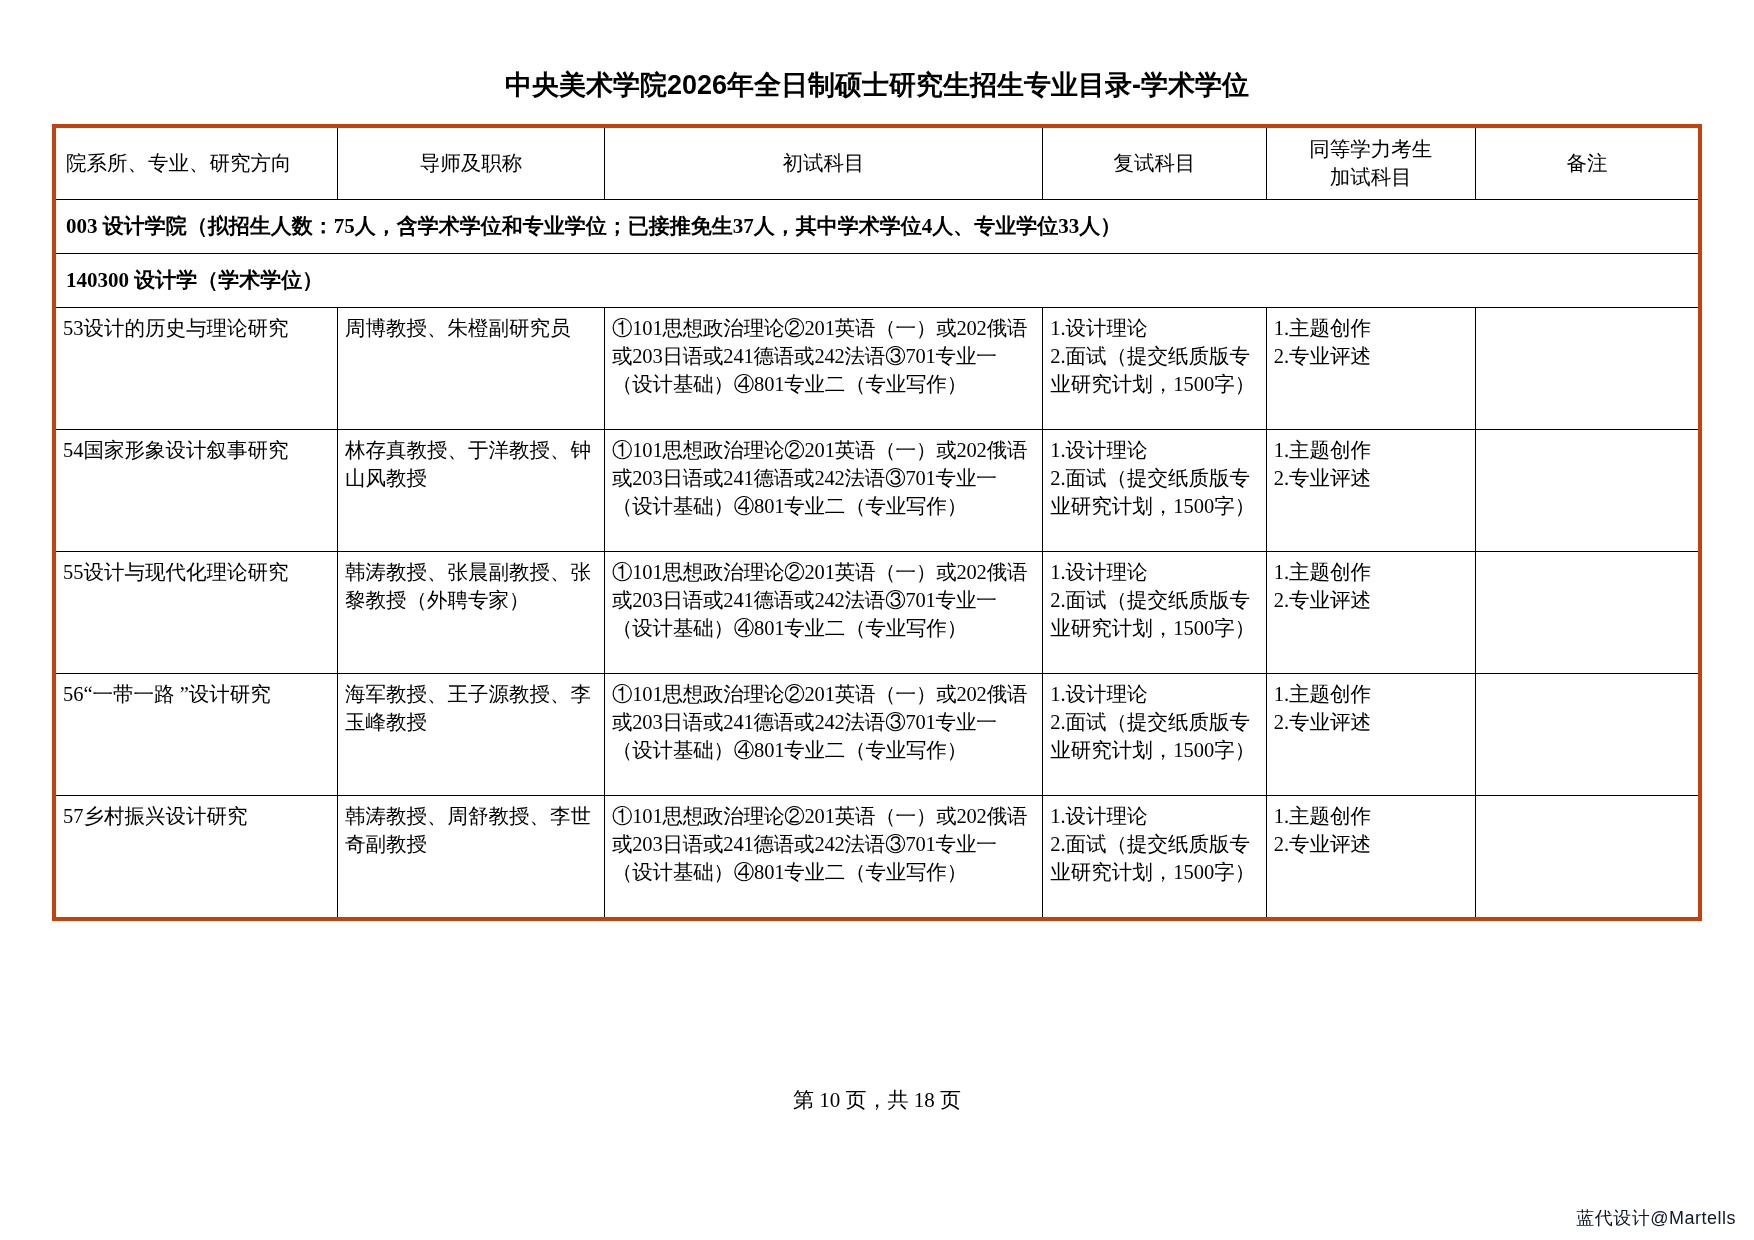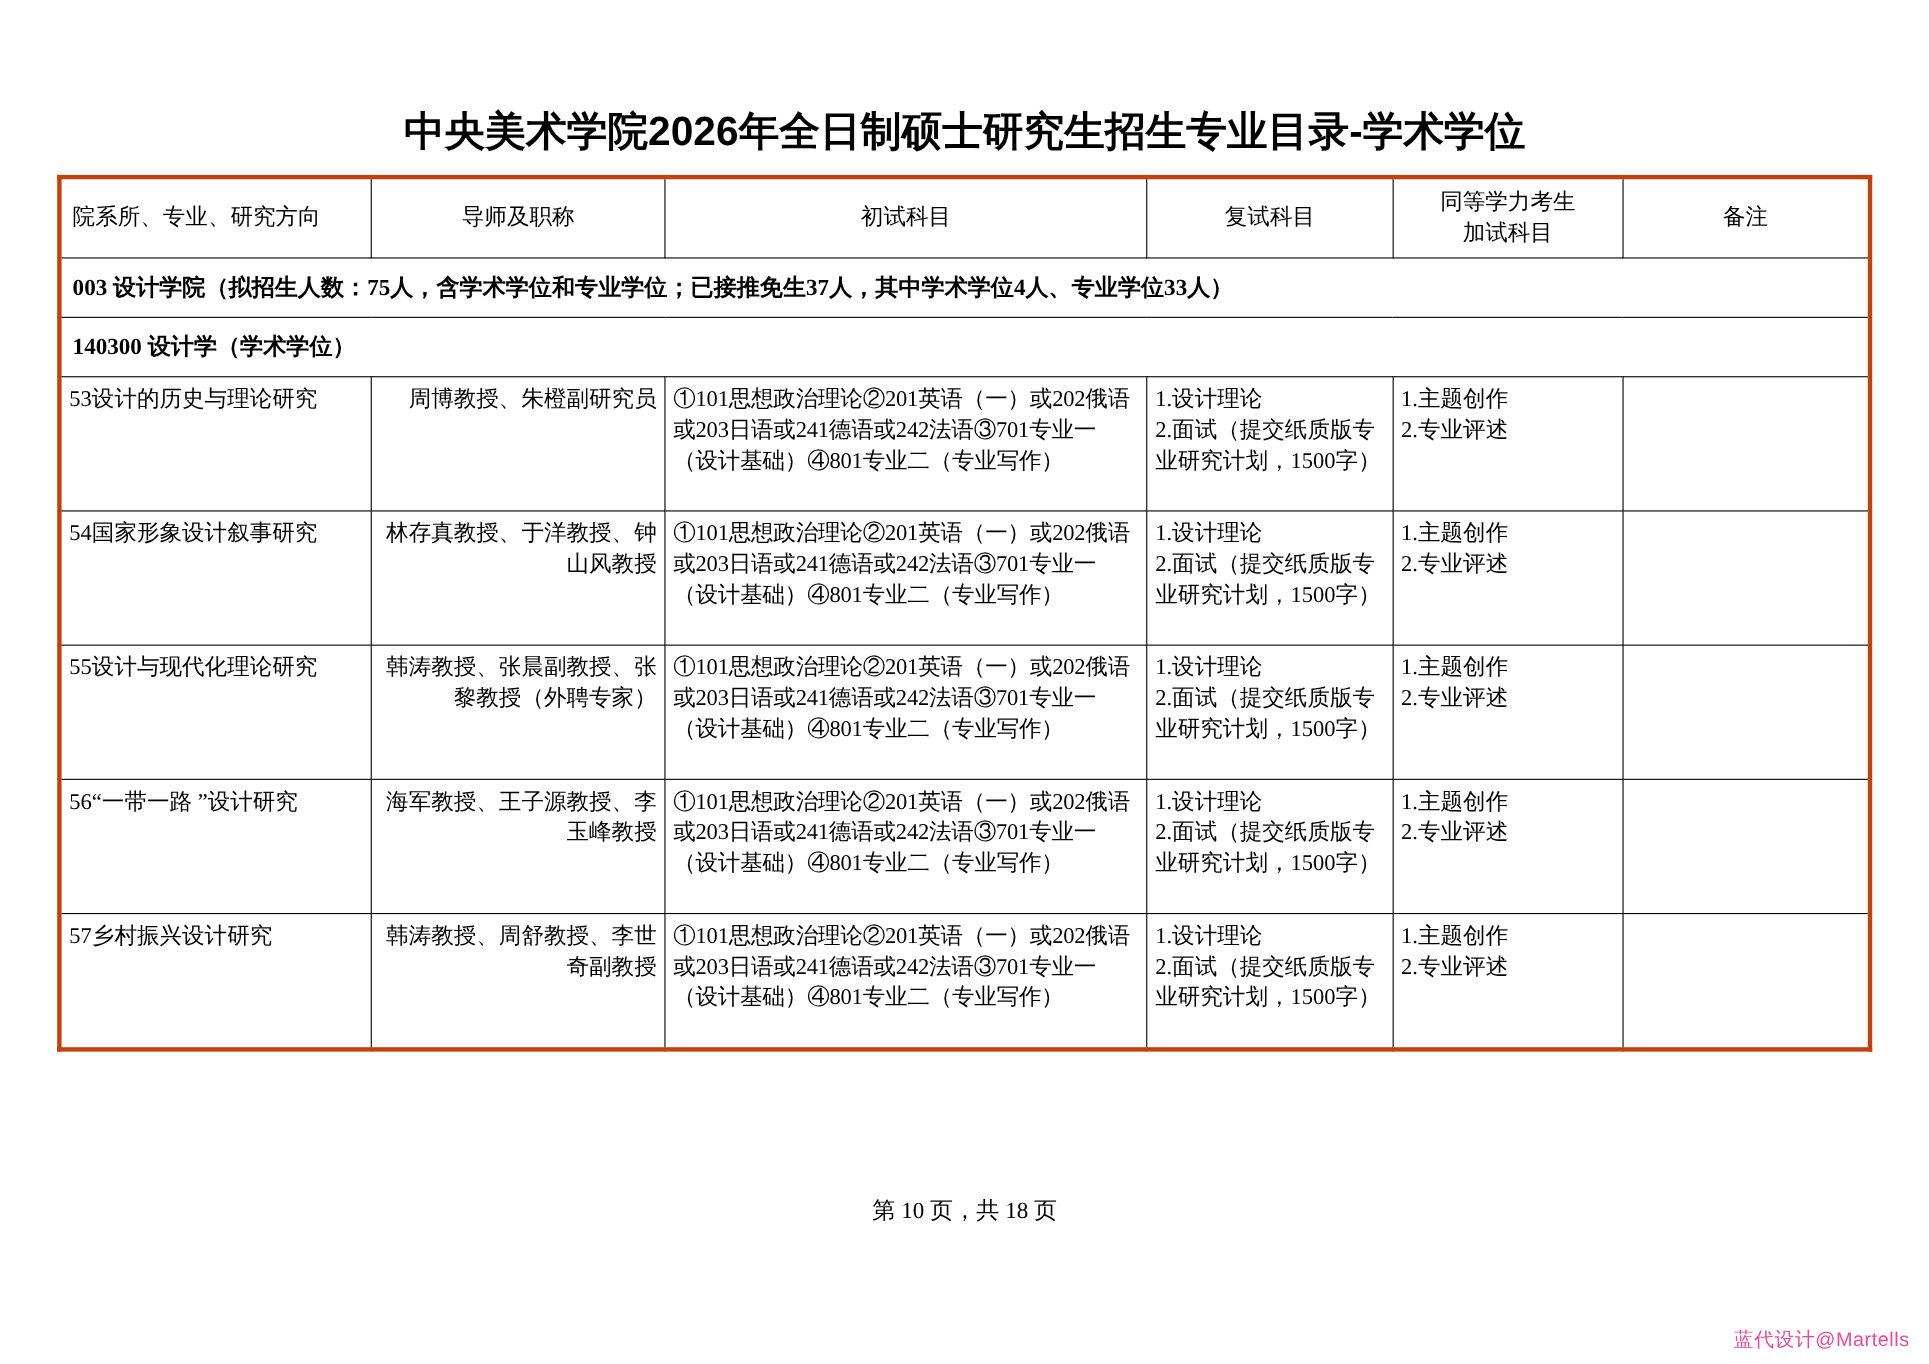--- a/index.html
+++ b/index.html
@@ -18,23 +18,23 @@
   .page {
     position: relative;
     width: 1754px;
     height: 1240px;
     box-sizing: border-box;
   }
   .doc-title {
     text-align: center;
     font-family: "Liberation Sans", "DejaVu Sans", sans-serif;
     font-weight: bold;
-    font-size: 37px;
+    font-size: 27px;
     letter-spacing: 0px;
-    padding-top: 97px;
+    padding-top: 62px;
     padding-bottom: 0px;
     line-height: 46px;
     white-space: nowrap;
   }
   .table-wrap {
     margin: 16px 52px 0 52px;
   }
   table.catalog {
     border-collapse: collapse;
     width: 1650px;
@@ -83,21 +83,20 @@
     height: 108px;
   }
   td.dir-cell {
     vertical-align: middle;
     padding-left: 10px;
   }
   td.adv-cell {
     vertical-align: middle;
     padding-left: 10px;
     line-height: 30px;
-    text-align: right;
   }
   td.exam-cell {
     vertical-align: top;
     line-height: 27.5px;
     padding-top: 5px;
     letter-spacing: -0.2px;
   }
   td.retest-cell {
     vertical-align: top;
     line-height: 27.5px;
@@ -119,21 +118,21 @@
     top: 1086px;
     text-align: center;
     font-size: 21px;
     font-family: "Liberation Serif", "DejaVu Serif", serif;
   }
   .watermark {
     position: absolute;
     right: 18px;
     bottom: 10px;
     font-size: 18px;
-    color: #ec4899;
+    color: #0f172a;
     font-family: "Liberation Sans", "DejaVu Sans", sans-serif;
     letter-spacing: 0.5px;
   }
 </style>
 </head>
 <body>
 
 <div class="page">
 
   <div class="doc-title">中央美术学院2026年全日制硕士研究生招生专业目录-学术学位</div>

